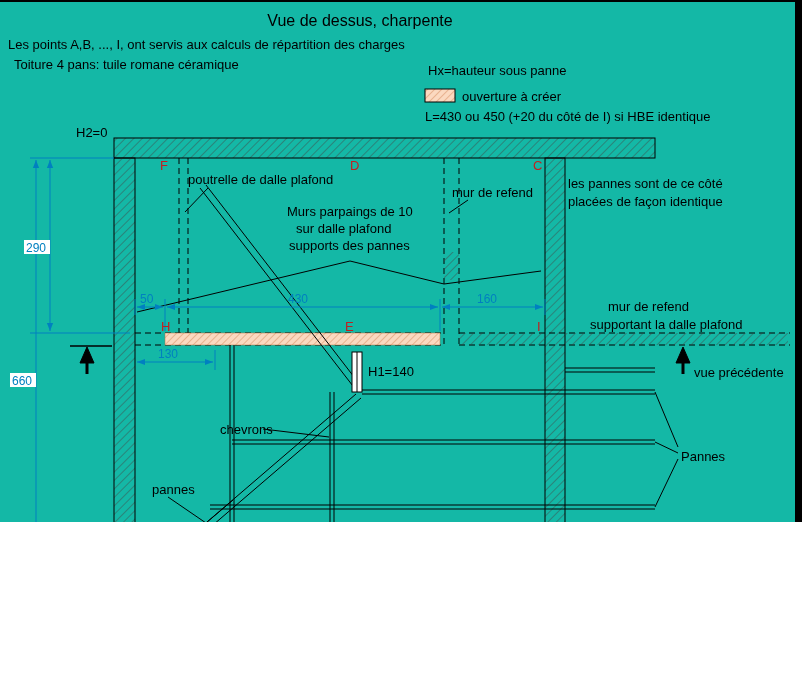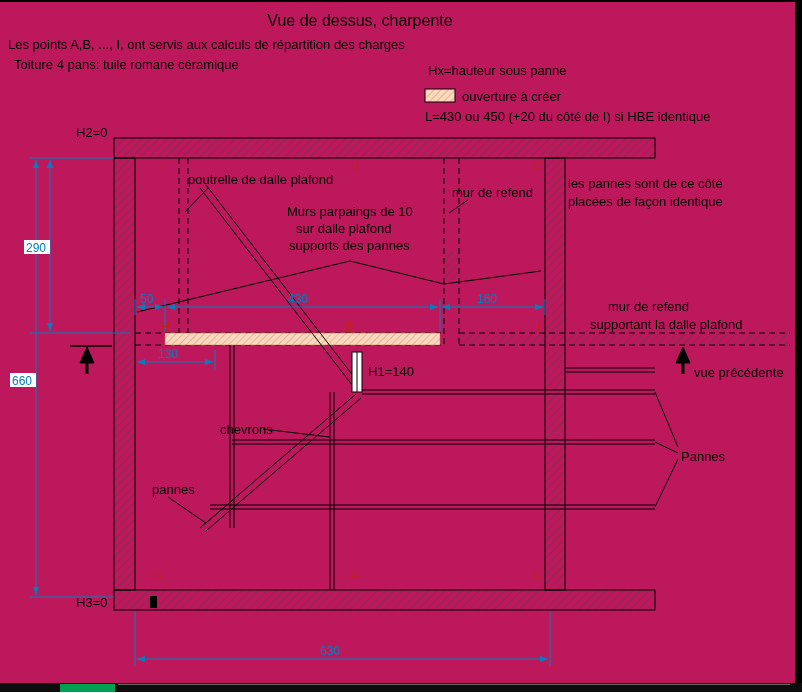--- a/index.html
+++ b/index.html
@@ -1,17 +1,17 @@
 <!DOCTYPE html>
 <html><head>
 <meta charset="utf-8">
 <style>
   html,body{margin:0;padding:0;background:#fff;}
   .canvas{
-    position:relative;width:802px;height:692px;background:#be185d;overflow:hidden;
+    position:relative;width:802px;height:522px;background:#14b8a6;overflow:hidden;
     font-family:"Liberation Sans",sans-serif;
   }
   svg{position:absolute;left:0;top:0;}
   svg text{font-family:"Liberation Sans",sans-serif;fill:#000;}
   .t  {font-size:13px;}
   .title{font-size:16px;}
   .dim{font-size:12px;fill:#0080c0;}
   .pt {font-size:13px;fill:#c02020;}
   .top-line{position:absolute;left:0;top:0;width:802px;height:2px;background:#000;}
   .right-strip{position:absolute;right:0;top:0;width:7px;height:693px;background:#000;}

